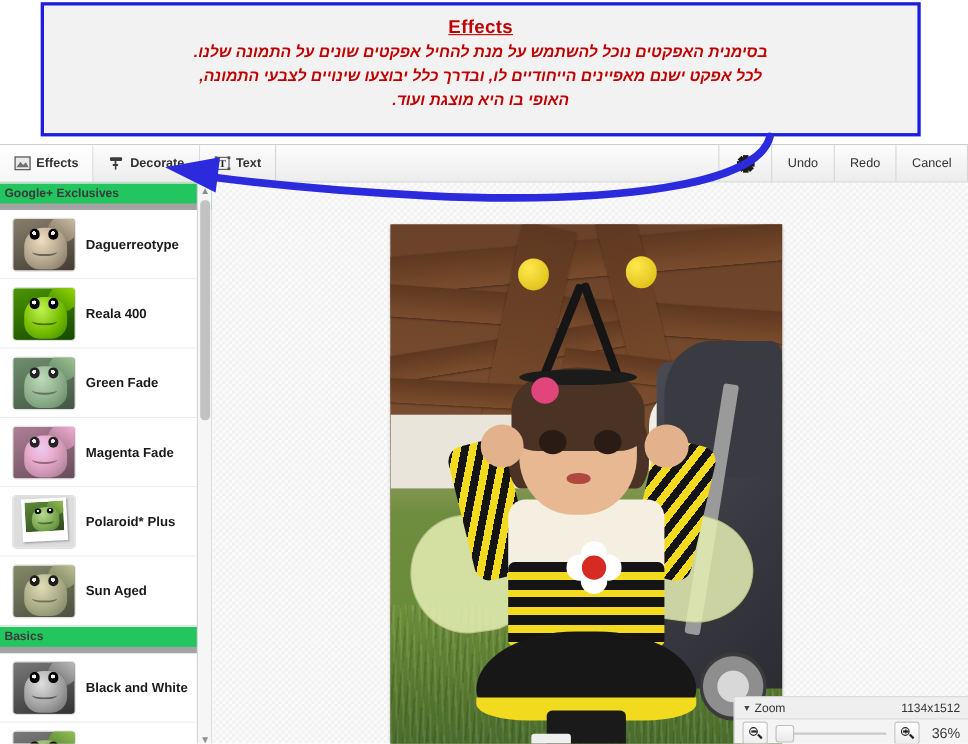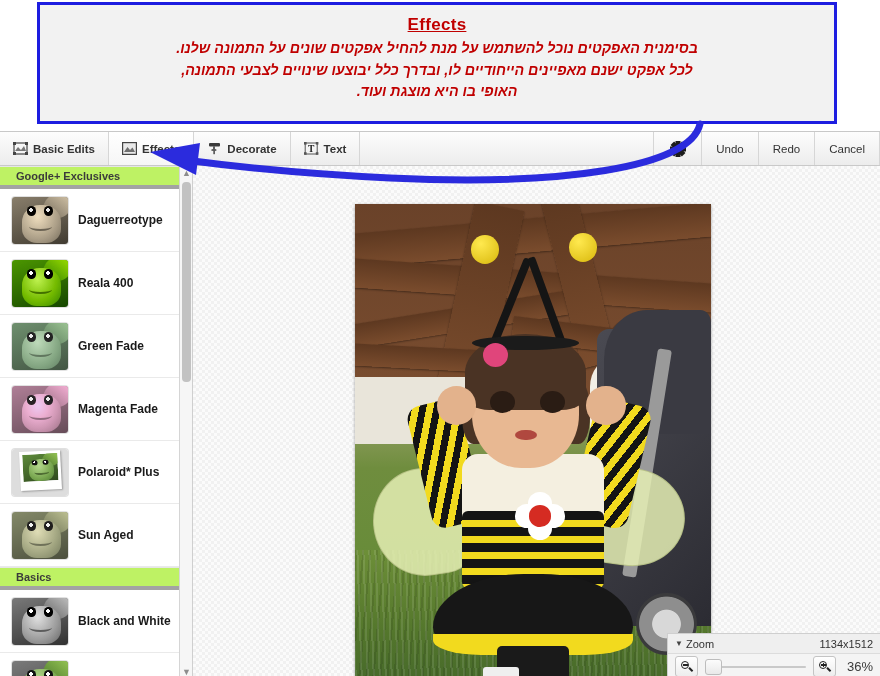--- a/index.html
+++ b/index.html
@@ -77,22 +77,22 @@
   
   #body{position:relative;height:512px;display:flex;}
 
   
   #sidebar{
     width:193px;position:relative;background:#fff;
     border-right:1px solid #cfcfcf;box-sizing:border-box;
     display:flex;flex-direction:column;
   }
   .grouphdr{
-    background:#bef264;border-bottom:4px solid #a3a3a3;border-top:1px solid #e6e6e6;
-    font-size:11px;font-weight:bold;color:#3b3b3b;padding:3px 16px;
+    background:#22c55e;border-bottom:6px solid #a3a3a3;border-top:1px solid #e6e6e6;
+    font-size:11px;font-weight:bold;color:#3b3b3b;padding:3px 4px;
   }
   #eff-list{flex:1;overflow:hidden;position:relative;}
   .eff{
     display:flex;align-items:center;gap:10px;height:63px;
     border-bottom:1px solid #eaeaea;padding-left:12px;box-sizing:border-box;
     background:#fff;cursor:default;
   }
   .eff .thumb{
     width:56px;height:47px;border-radius:3px;flex:none;position:relative;overflow:hidden;
     box-shadow:0 0 0 1px rgba(0,0,0,.12);
@@ -292,33 +292,20 @@
 
 <svg id="arrow-layer" viewBox="0 0 880 220">
   <path d="M700 124 C 690 168, 560 186, 390 178 C 330 175, 260 170, 185 160" stroke="#2b2bdd" stroke-width="7" fill="none" stroke-linecap="round"></path>
   <polygon points="150,152 200,143 196,175" fill="#2b2bdd"></polygon>
 </svg>
 
 <div id="app">
 
   <div id="toolbar">
 
-    <div class="tab">
-      <span class="ticon">
-        <svg width="15" height="13" viewBox="0 0 15 13">
-          <rect x="1" y="1" width="13" height="11" fill="none" stroke="#444" stroke-width="1.2"></rect>
-          <rect x="0" y="0" width="3" height="3" fill="#444"></rect>
-            <rect x="12" y="0" width="3" height="3" fill="#444"></rect>
-          <rect x="0" y="10" width="3" height="3" fill="#444"></rect>
-            <rect x="12" y="10" width="3" height="3" fill="#444"></rect>
-          <path d="M2 9 L5 5 L8 8 L11 4 L13 9 Z" fill="#777"></path>
-        </svg>
-      </span>
-      <span>Basic Edits</span>
-    </div>
 
     <div class="tab active">
       <span class="ticon">
         <svg width="15" height="13" viewBox="0 0 15 13">
           <rect x="0.6" y="0.6" width="13.8" height="11.8" fill="#e9e9e9" stroke="#444" stroke-width="1.2"></rect>
           <path d="M2 10 L5.5 5 L8 8 L10.5 5.5 L13 10 Z" fill="#6f6f6f"></path>
         </svg>
       </span>
       <span>Effects</span>
     </div>

